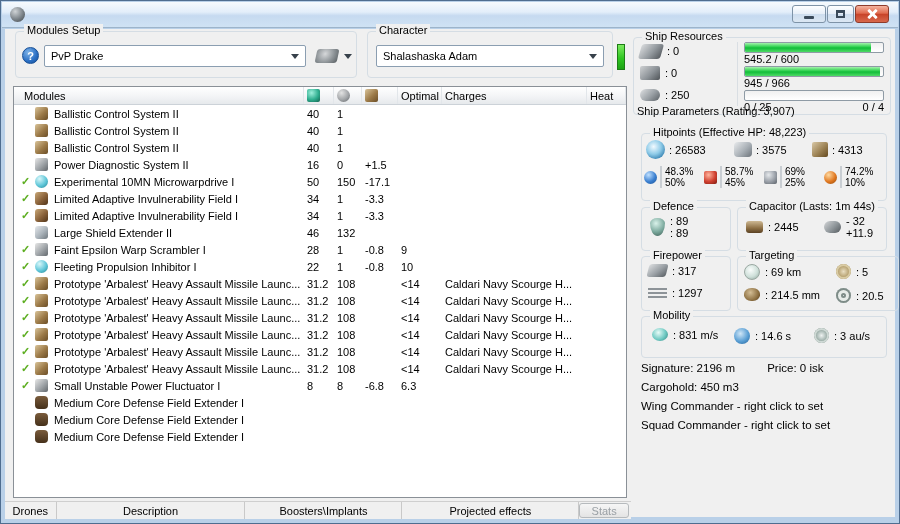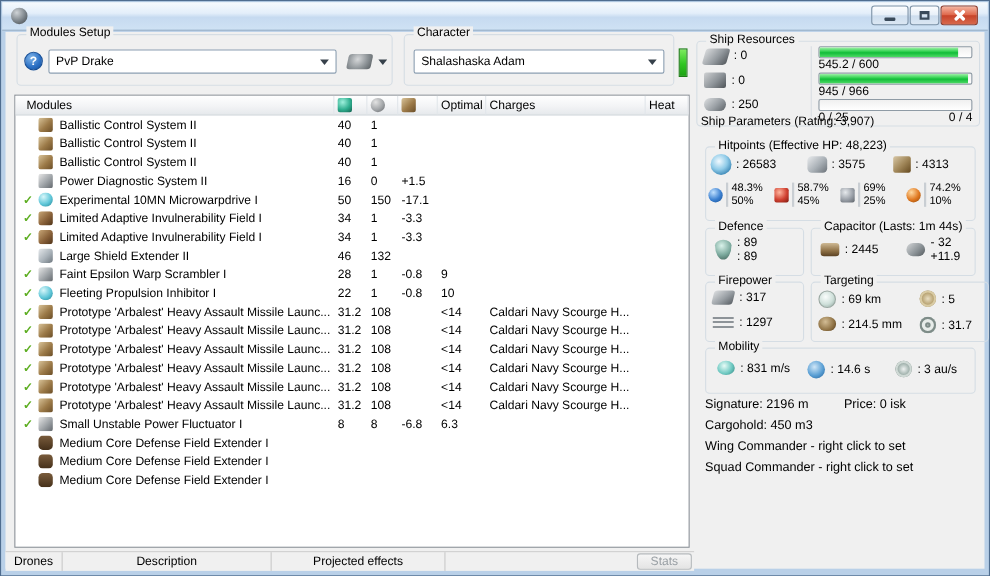--- a/index.html
+++ b/index.html
@@ -580,21 +580,21 @@
         <div class="kv" style="position:absolute;left:98px;top:7px;">
           <div class="pic pic-compass"></div>
           <span>: 5</span>
         </div>
         <div class="kv" style="position:absolute;left:6px;top:31px;">
           <div class="pic pic-scan"></div>
           <span>: 214.5 mm</span>
         </div>
         <div class="kv" style="position:absolute;left:98px;top:31px;">
           <div class="pic pic-sensor"></div>
-          <span>: 31.7</span>
+          <span>: 20.5</span>
         </div>
       </div>
 
       <div class="group" style="left:12px;top:287px;width:246px;height:42px;">
         <div class="glabel">Mobility</div>
         <div class="kv" style="position:absolute;left:10px;top:11px;">
           <div class="pic pic-speed"></div>
           <span>: 831 m/s</span>
         </div>
         <div class="kv" style="position:absolute;left:92px;top:11px;">
@@ -615,18 +615,19 @@
         <div>Cargohold: 450 m3</div>
         <div>Wing Commander - right click to set</div>
         <div>Squad Commander - right click to set</div>
       </div>
 
     </div>
 
     <div class="tabbar">
       <div class="tab">Drones</div>
         <div class="tab">Description</div>
+        <div class="tab">Boosters\Implants</div>
         <div class="tab">Projected effects</div>
         <div class="statsbtn" style="order:99;">Stats</div>
     </div>
 
   </div>
 </div>
 
 </body></html>

